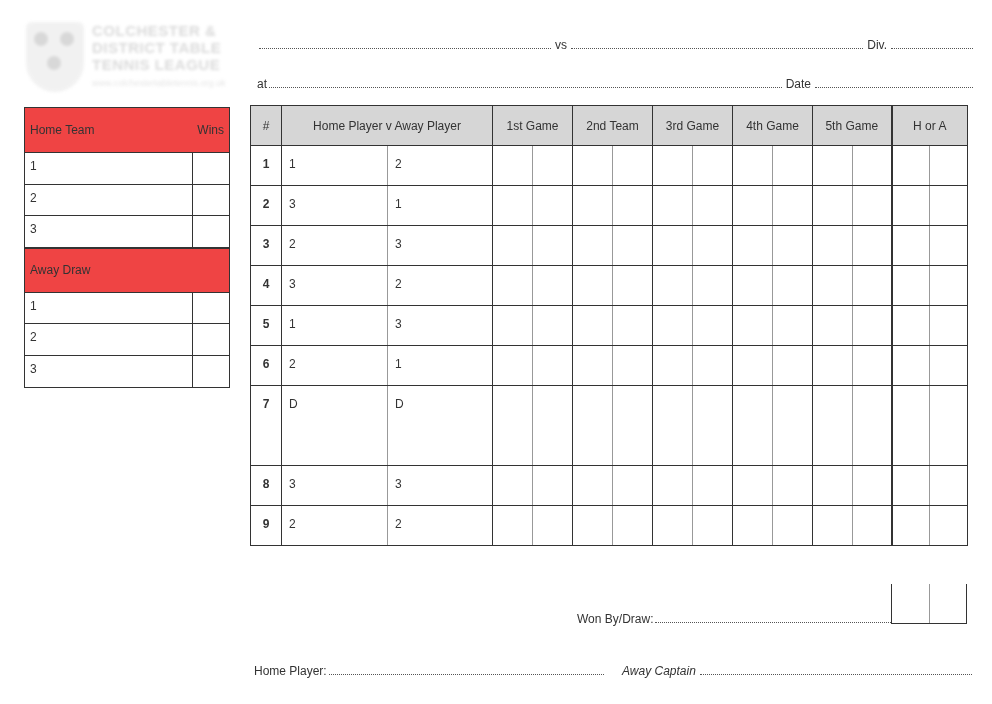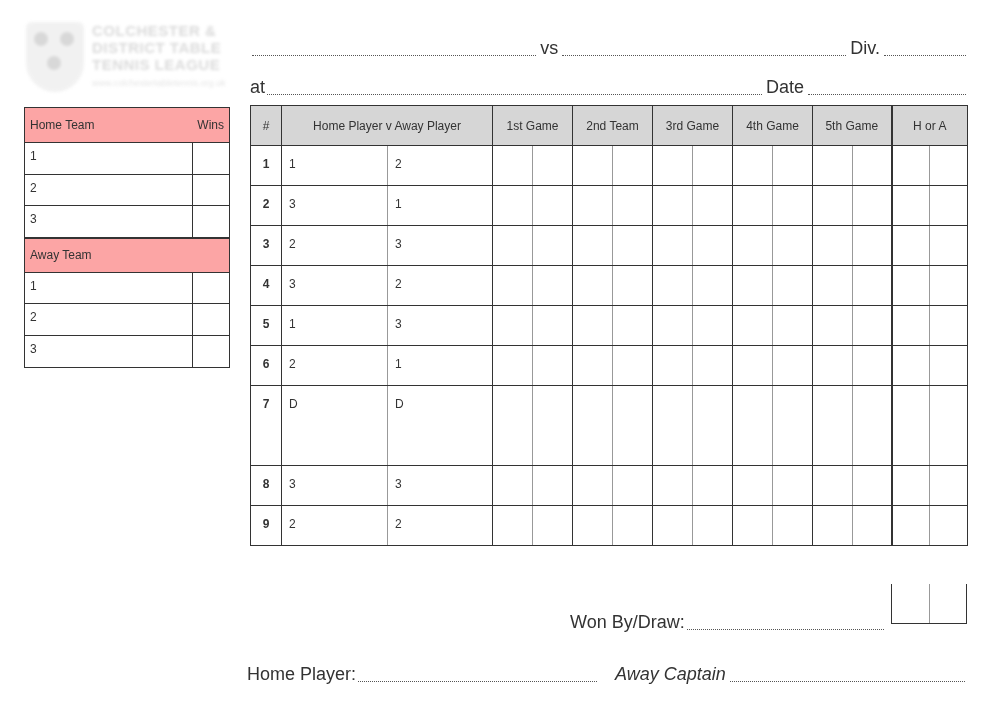--- a/index.html
+++ b/index.html
@@ -7,27 +7,27 @@
   body { position: relative; font-family: "Liberation Sans", "DejaVu Sans", sans-serif; color: #333333; }
 
   
   .logo { position: absolute; left: 22px; top: 18px; width: 215px; height: 78px; filter: blur(1.6px); opacity: 0.55; }
   .logo .crest { position: absolute; left: 4px; top: 4px; width: 58px; height: 70px; border-radius: 6px 6px 30px 30px; background: #e7e7e7; }
   .logo .crest span { position: absolute; width: 14px; height: 14px; border-radius: 50%; background: #b9b9b9; }
   .logo .name { position: absolute; left: 70px; top: 4px; font-size: 15px; line-height: 17px; font-weight: bold; color: #bdbdbd; letter-spacing: 0.5px; white-space: pre-line; }
   .logo .web { position: absolute; left: 70px; top: 60px; font-size: 9px; color: #cfcfcf; }
 
   
-  .field-line { position: absolute; font-size: 18px; color: #333; display: flex; align-items: flex-end; white-space: nowrap; }
+  .field-line { position: absolute; font-size: 12px; color: #333; display: flex; align-items: flex-end; white-space: nowrap; margin-left: 7px; }
   .dots { flex: 1; border-bottom: 1px dotted #555; height: 10px; margin: 0 2px 3px 2px; }
   .lbl { padding: 0 2px; }
 
   
   .roster { position: absolute; left: 24px; top: 107px; width: 206px; border: 1.5px solid #333; }
-  .roster .hdr { height: 35px; background: #fca5a5; display: flex; align-items: center; justify-content: space-between; padding: 0 5px; font-size: 12px; border-bottom: 1.5px solid #333; }
+  .roster .hdr { height: 45px; background: #ef4444; display: flex; align-items: center; justify-content: space-between; padding: 0 5px; font-size: 12px; border-bottom: 1.5px solid #333; }
   .roster .row { height: 31.5px; display: flex; border-bottom: 1.5px solid #333; font-size: 12px; }
   .roster .row:last-child { border-bottom: none; }
   .roster .row .pname { flex: 1; padding: 6px 5px; border-right: 1.5px solid #333; }
   .roster .row .wins { width: 36px; }
 
   
   .score { position: absolute; left: 250px; top: 105px; border-collapse: collapse; table-layout: fixed; }
   .score th, .score td { border: 1.5px solid #333; font-weight: normal; }
   .score th { background: #d6d6d6; height: 40px; font-size: 12px; color: #333; }
   .score td { height: 40px; font-size: 12px; vertical-align: top; padding-top: 11px; }
@@ -84,21 +84,21 @@
   </div>
   <div class="row">
     <div class="pname">2</div>
     <div class="wins"></div>
   </div>
   <div class="row">
     <div class="pname">3</div>
     <div class="wins"></div>
   </div>
   <div class="hdr" style="border-top:1.5px solid #333;">
-    <span>Away Team</span>
+    <span>Away Draw</span>
   </div>
   <div class="row">
     <div class="pname">1</div>
     <div class="wins"></div>
   </div>
   <div class="row">
     <div class="pname">2</div>
     <div class="wins"></div>
   </div>
   <div class="row">

